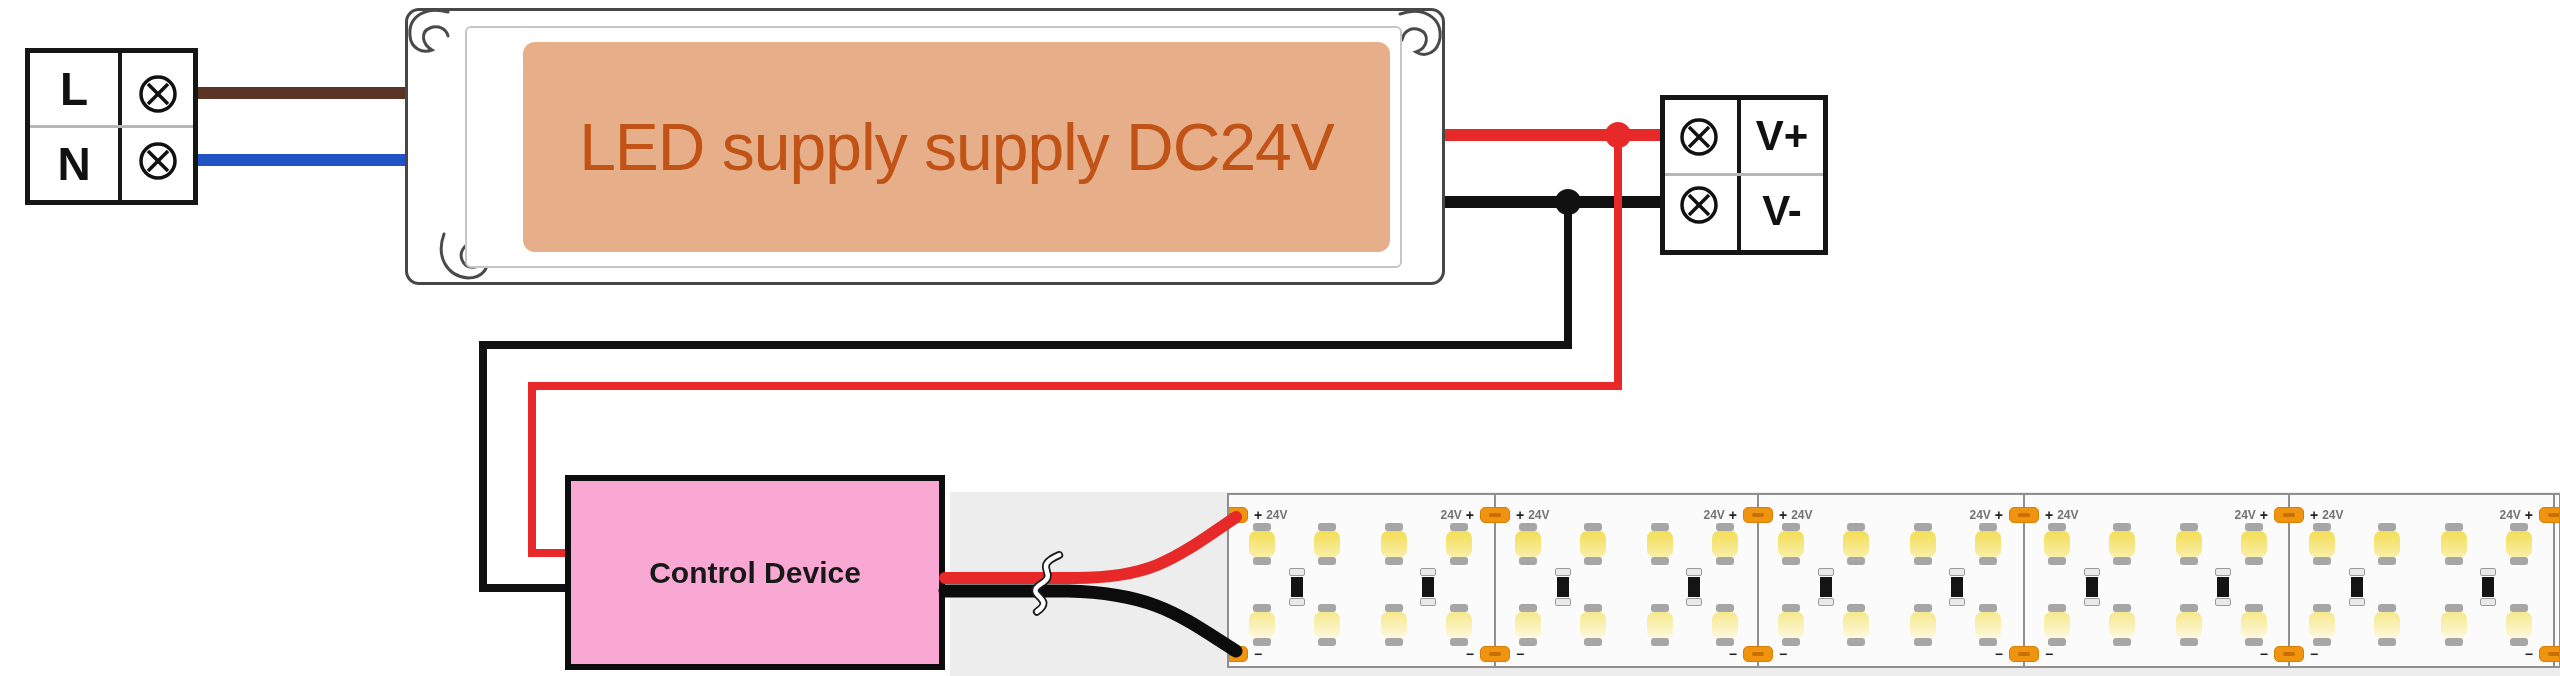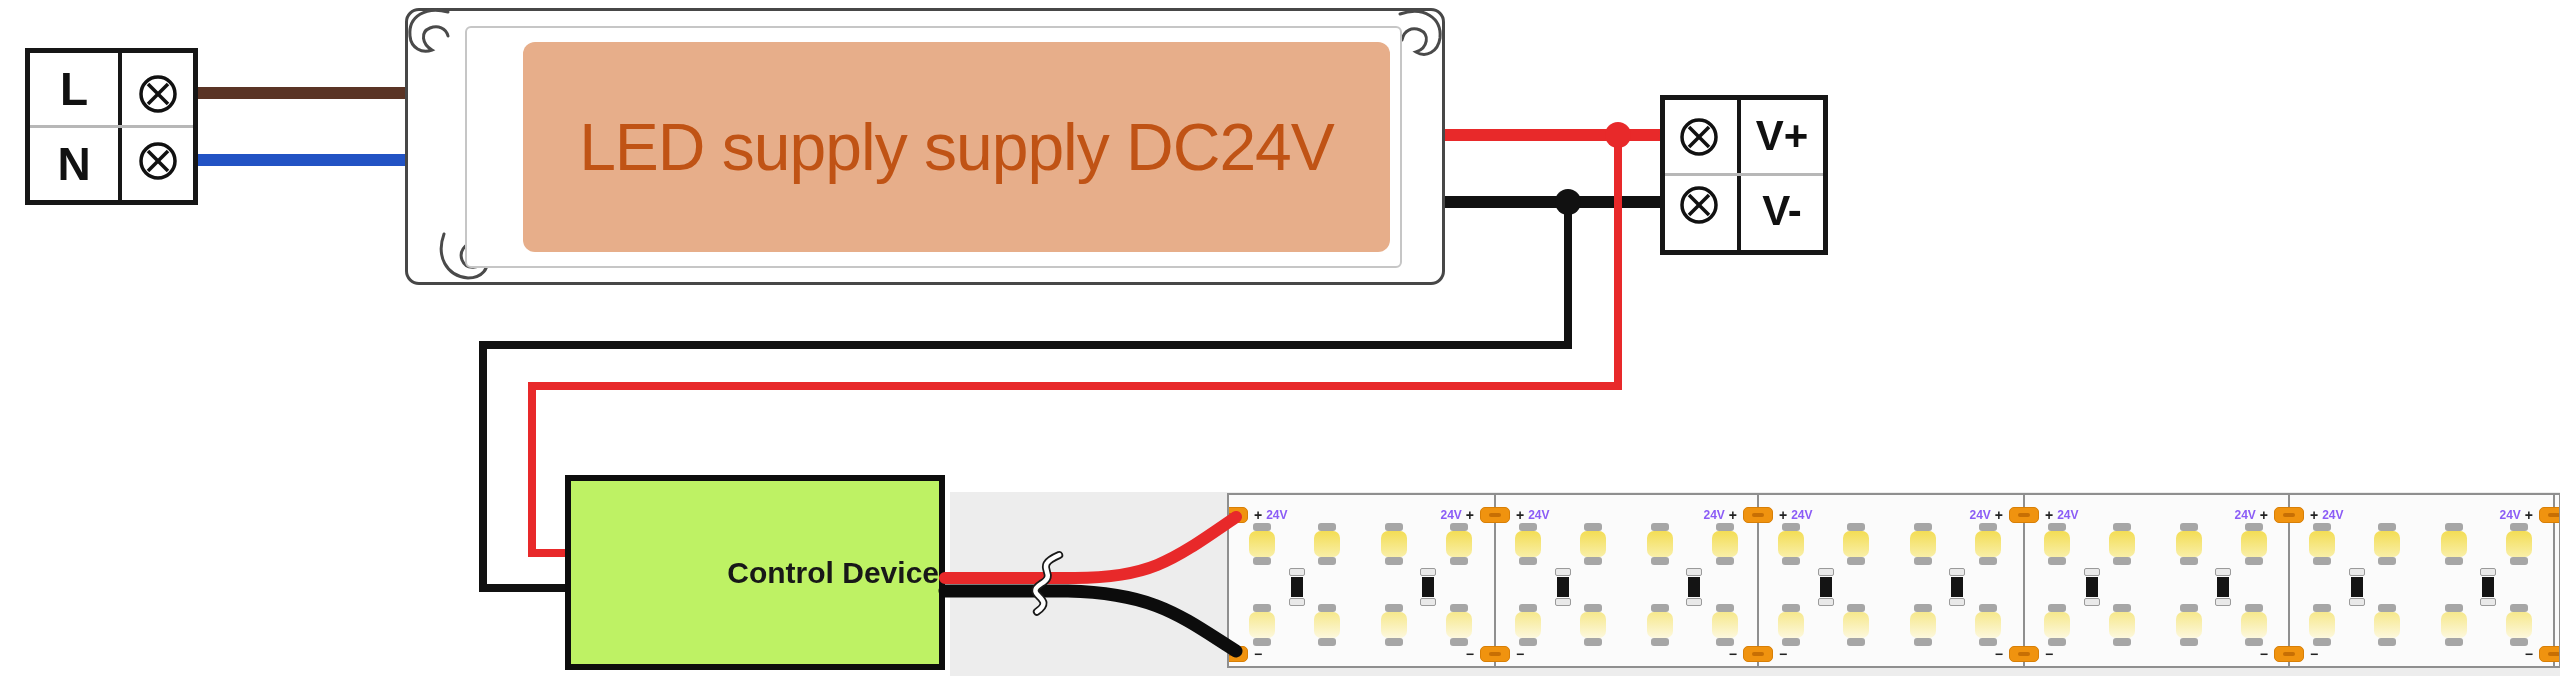--- a/index.html
+++ b/index.html
@@ -27,41 +27,41 @@
   
   .psu-outer{position:absolute;left:405px;top:8px;width:1040px;height:277px;background:#fff;
              border:3px solid #474747;border-radius:14px;box-sizing:border-box;}
   .psu-face{position:absolute;left:465px;top:26px;width:937px;height:242px;background:#fff;
             border:2px solid #c6c6c6;border-radius:6px;box-sizing:border-box;}
   .psu-panel{position:absolute;left:523px;top:42px;width:867px;height:210px;border-radius:12px;
              background:var(--psu_panel);display:flex;align-items:center;justify-content:center;}
   .psu-panel span{font-size:66px;letter-spacing:-1px;color:var(--psu_text);}
   .curl{position:absolute;}
   
-  .ctrl{position:absolute;left:565px;top:475px;width:380px;height:195px;background:#bef264;
-        border:6px solid #0d0d0d;box-sizing:border-box;display:flex;align-items:center;justify-content:flex-end;}
+  .ctrl{position:absolute;left:565px;top:475px;width:380px;height:195px;background:#f9a8d4;
+        border:6px solid #0d0d0d;box-sizing:border-box;display:flex;align-items:center;justify-content:center;}
   .ctrl span{font-size:30px;font-weight:bold;color:#181818;}
   
   .photo{position:absolute;left:950px;top:492px;width:1611px;height:184px;background:var(--photo_bg);}
   .strip{position:absolute;left:1227px;top:493px;width:1334px;height:175px;background:#fbfbfb;
          border:2px solid #8f8f8f;box-sizing:border-box;overflow:hidden;}
   .sdiv{position:absolute;top:0;bottom:0;width:2px;background:#8f8f8f;}
   .pad{position:absolute;width:30px;height:16px;background:var(--pad_orange);
        border:1px solid #d87f06;border-radius:5px;box-sizing:border-box;}
   .pad i{display:block;width:12px;height:4px;background:#c76f04;border-radius:2px;margin:5px auto 0;}
   .led{position:absolute;width:26px;height:42px;}
   .lede{width:18px;height:8px;background:#a6a6a6;border-radius:3px;margin:0 auto;}
   .ledb{width:26px;height:26px;border-radius:7px;background:linear-gradient(#f3dd55,#f9efa8);}
   .led.pale .ledb{background:linear-gradient(#f6e88c,#fdf8dd);}
   .res{position:absolute;width:18px;height:38px;}
   .rcap{width:16px;height:8px;background:#e9e9e9;border:1px solid #9a9a9a;border-radius:2px;margin:0 auto;box-sizing:border-box;}
   .rbody{width:12px;height:20px;background:#141414;margin:1px auto;}
   .smark{position:absolute;display:inline-flex;gap:4px;align-items:center;white-space:nowrap;
          font-size:12px;line-height:12px;}
-  .mk-gray{color:#8b5cf6;font-weight:bold;}
+  .mk-gray{color:#737373;font-weight:bold;}
   .mk-dark{color:#222;font-weight:bold;font-size:14px;}
   .overlay{position:absolute;left:0;top:0;pointer-events:none;}
 </style>
 </head>
 <body>
 
 <div class="stage">
 
   <div class="photo"></div>
   <div class="strip">

